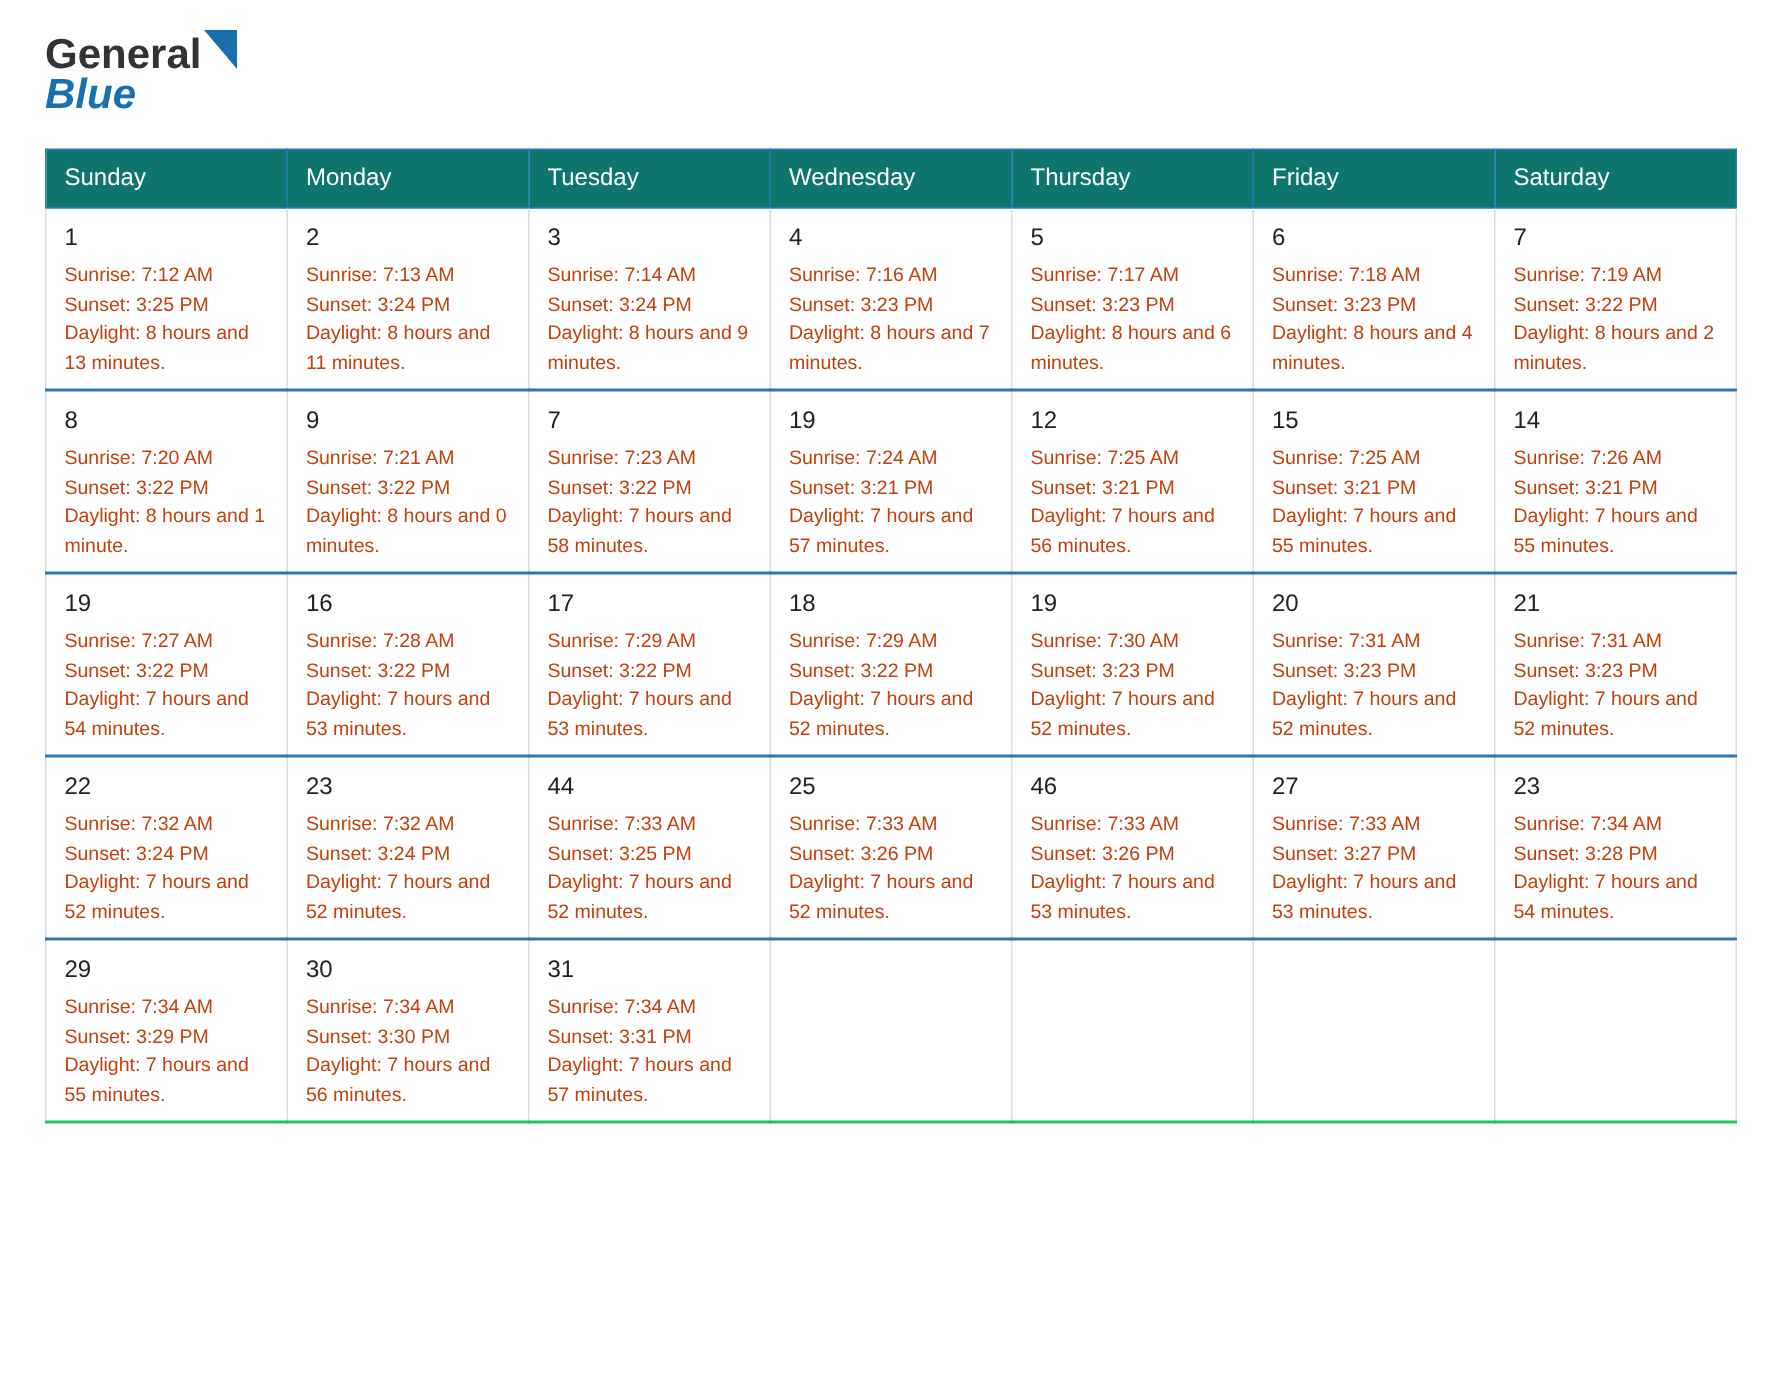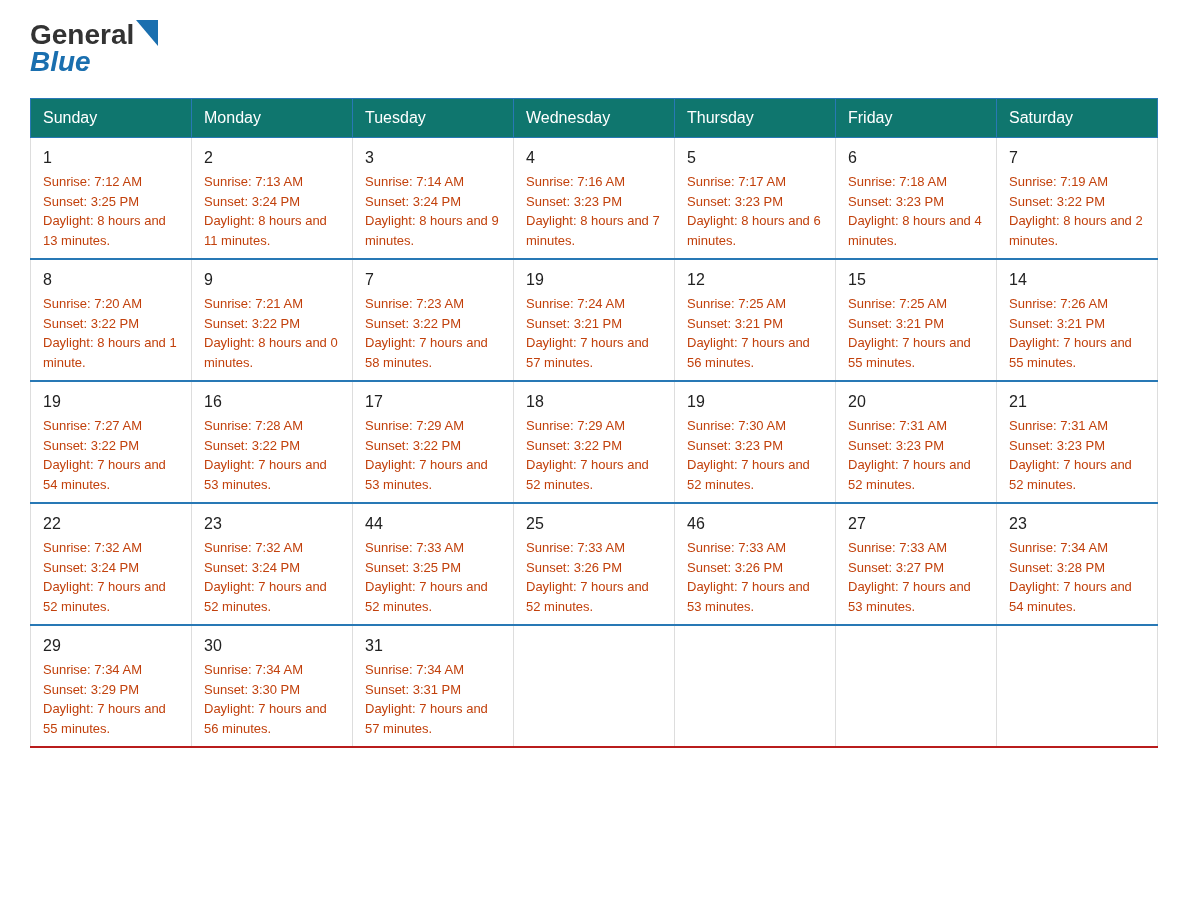--- a/index.html
+++ b/index.html
@@ -70,21 +70,21 @@
       vertical-align: top;
       padding: 8px 12px;
       font-size: 13px;
       color: #333;
       border-left: 1px solid #ddd;
       border-right: 1px solid #ddd;
       line-height: 1.5;
       width: 14.28%;
     }
     tbody tr:last-child {
-      border-bottom: 2px solid #b91c1c;
+      border-bottom: 2px solid #22c55e;
     }
     .day-num {
       font-size: 16px;
       font-weight: normal;
       color: #222;
       display: block;
       margin-bottom: 2px;
     }
     .day-info {
       font-size: 13px;

